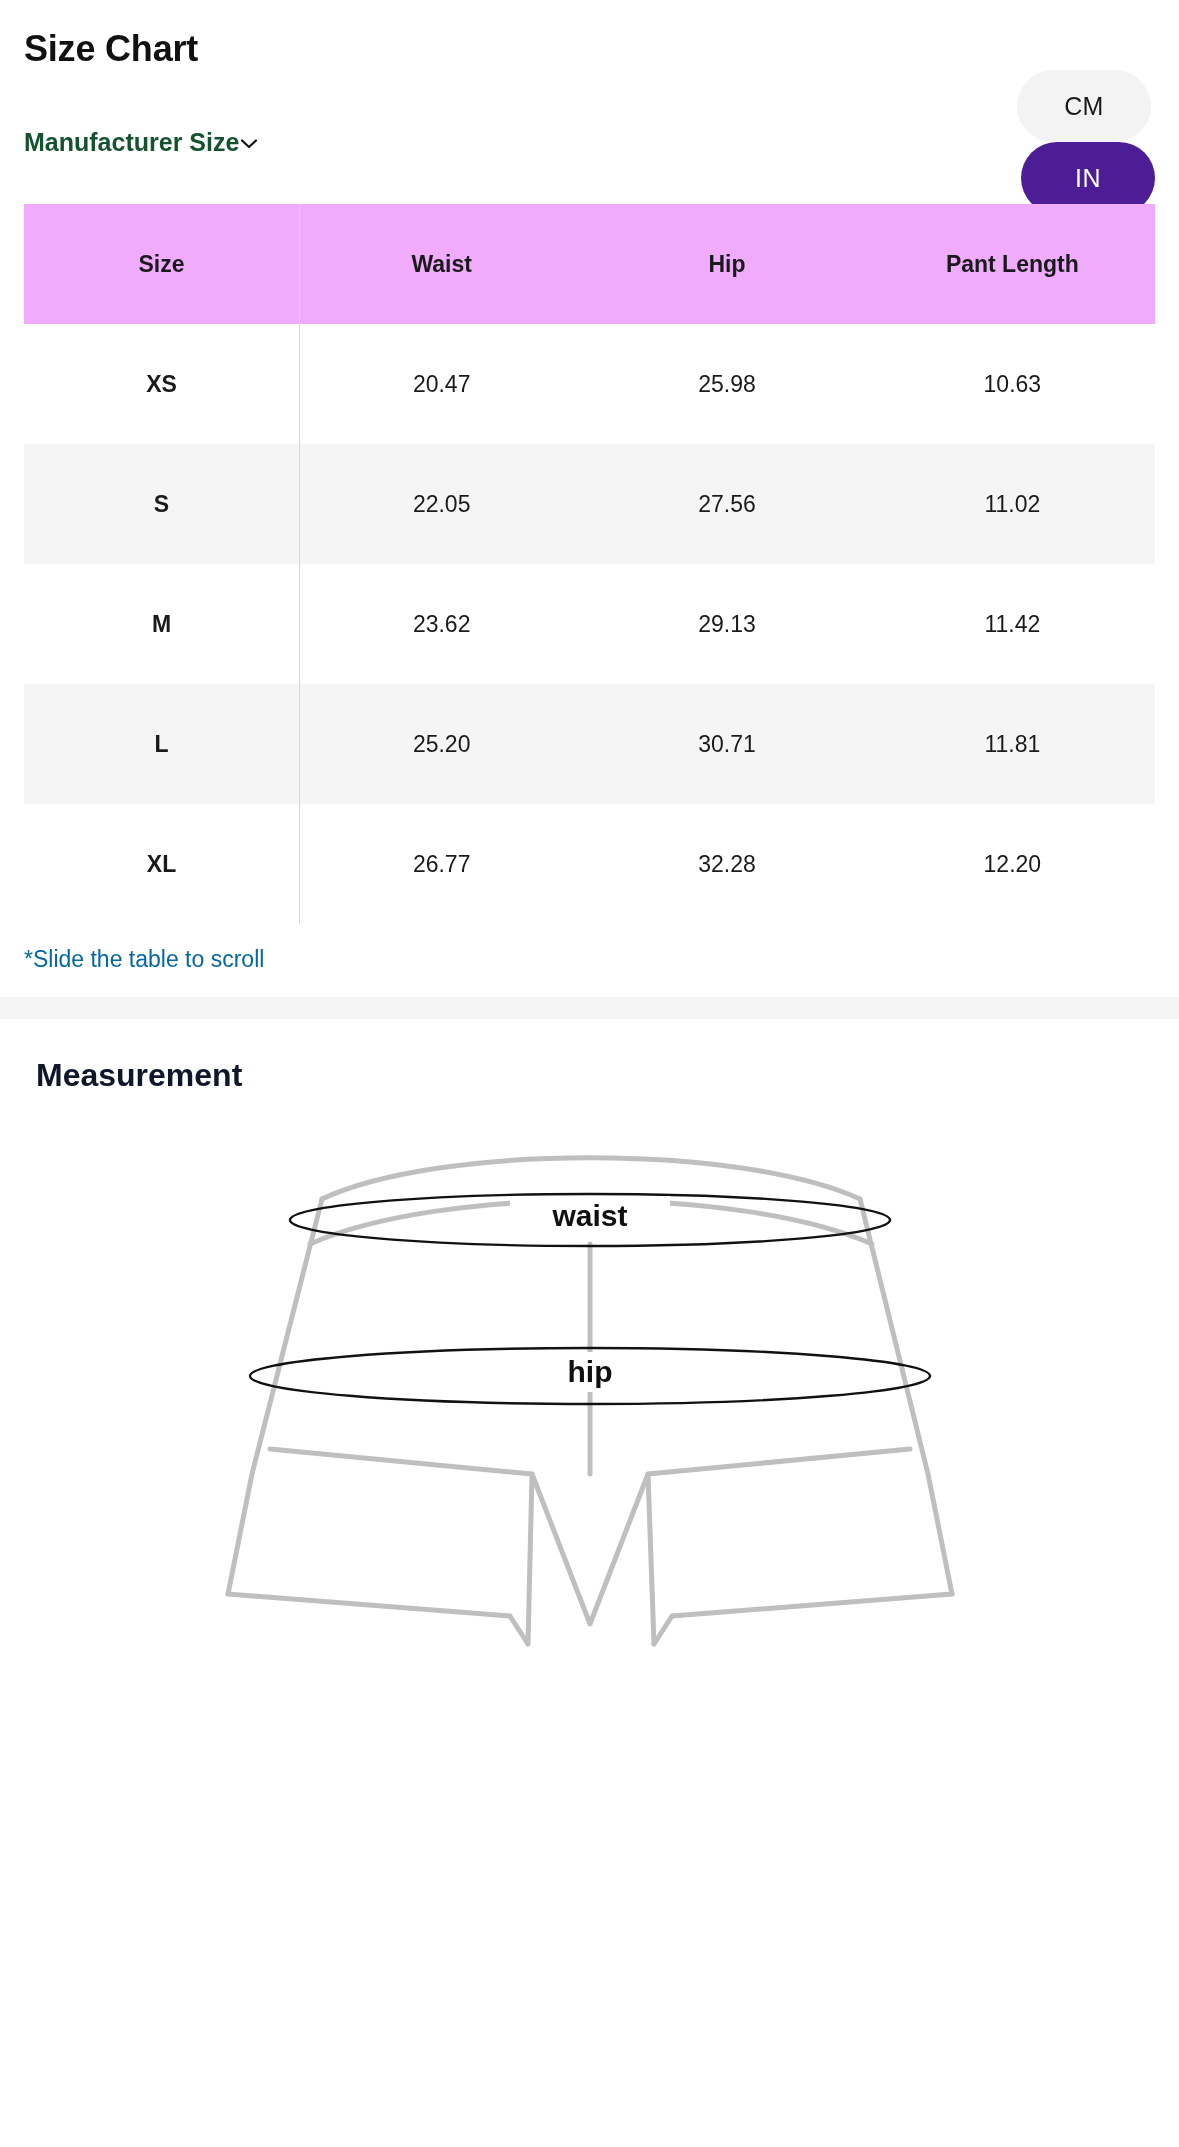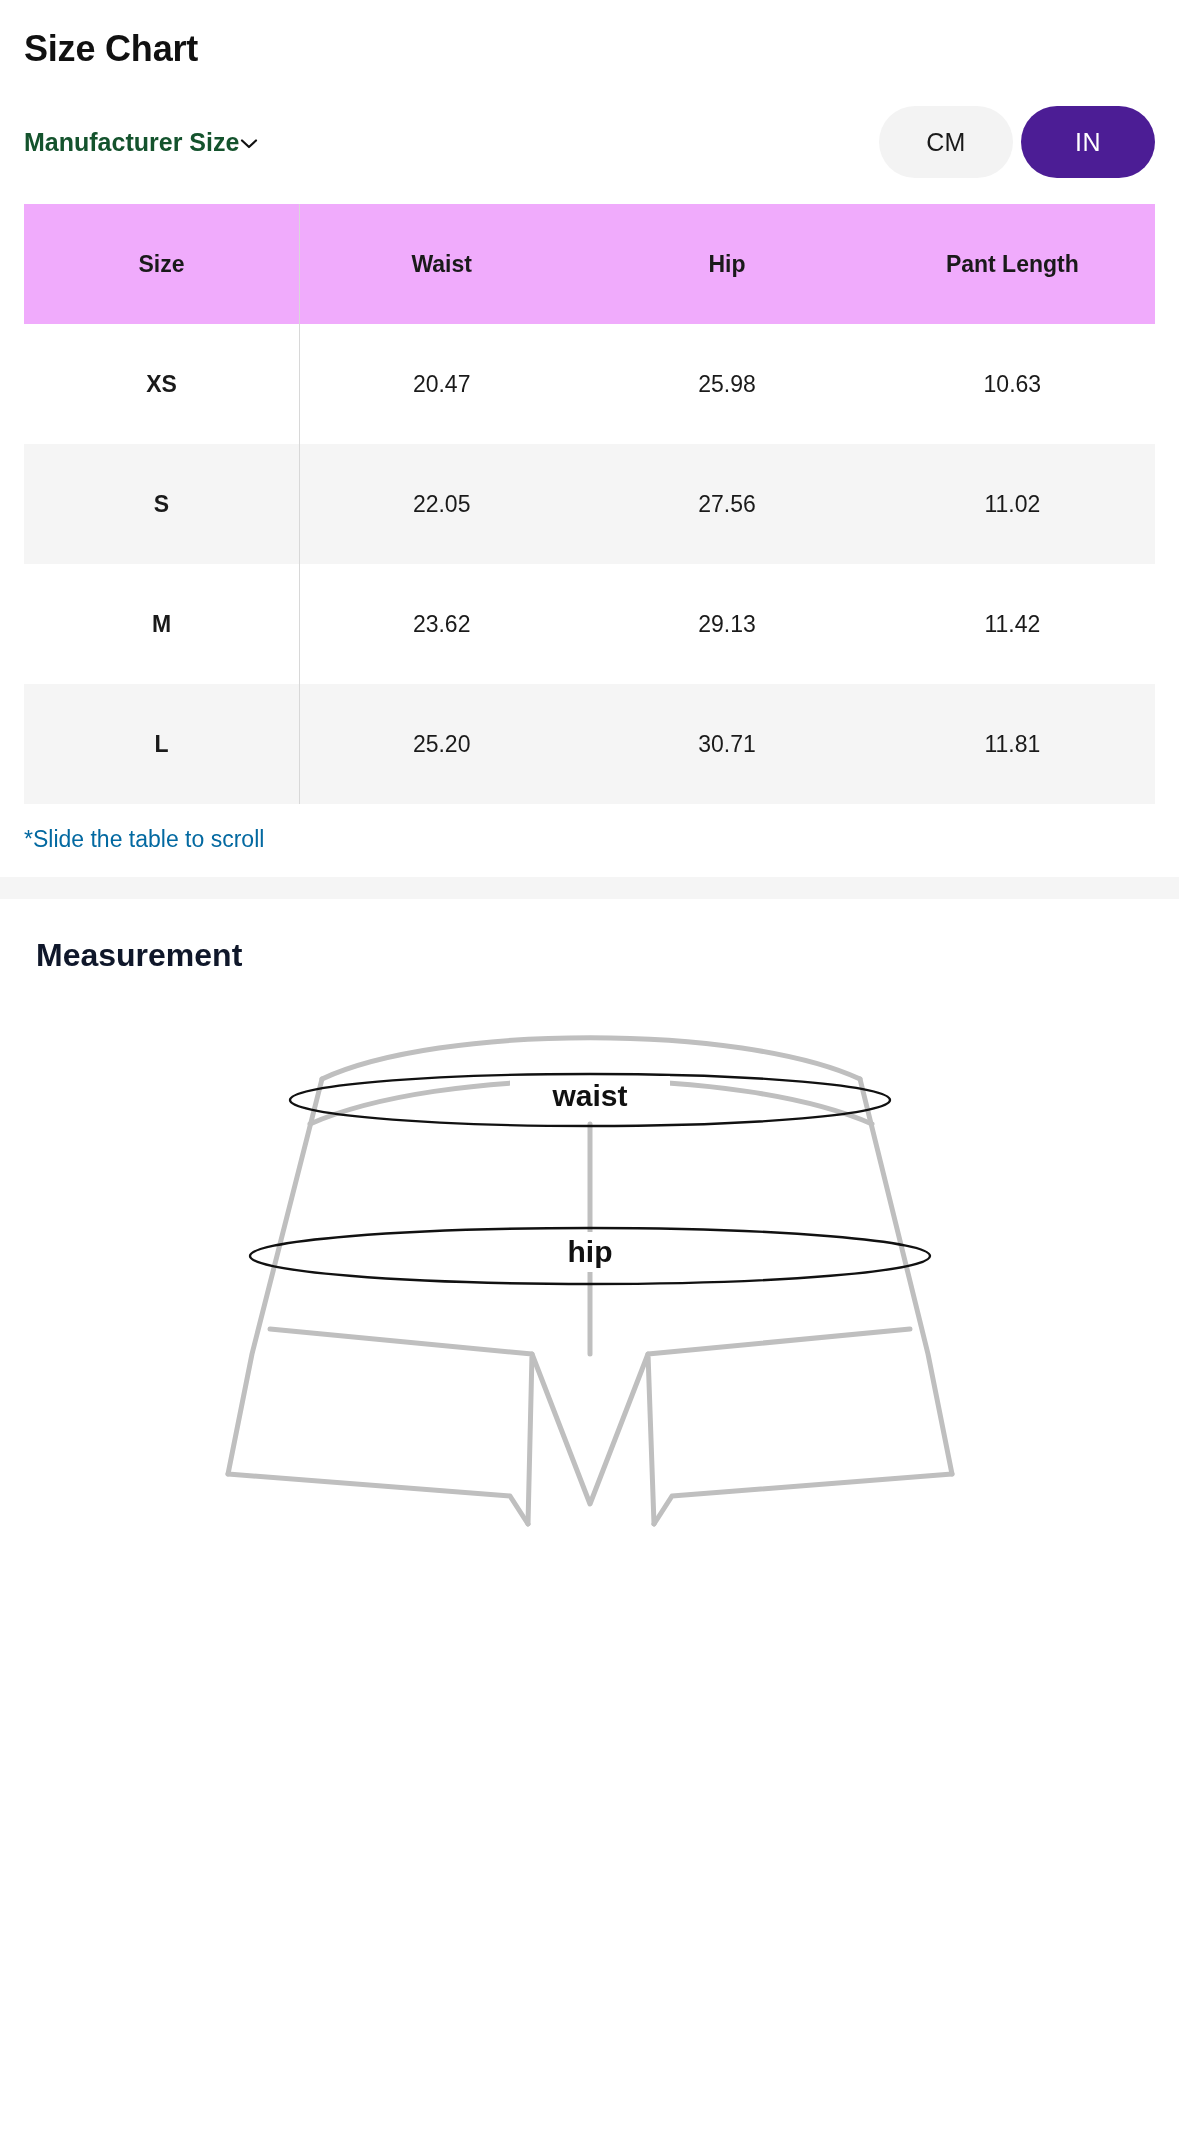--- a/index.html
+++ b/index.html
@@ -52,20 +52,21 @@
     height: 20px;
     position: relative;
     top: 2px;
   }
   .chevron-down svg { display: block; }
 
   .unit-toggle {
     display: flex;
     align-items: center;
     gap: 0px;
+    flex-direction: column;
   }
   .unit-btn {
     min-width: 134px;
     height: 72px;
     border-radius: 40px;
     border: none;
     font-family: "Liberation Sans", sans-serif;
     font-size: 25px;
     display: flex;
     align-items: center;
@@ -224,20 +225,26 @@
           <td>23.62</td>
           <td>29.13</td>
           <td>11.42</td>
         </tr>
         <tr class="even-row">
           <td class="size-cell">L</td>
           <td>25.20</td>
           <td>30.71</td>
           <td>11.81</td>
         </tr>
+        <tr class="odd-row">
+          <td class="size-cell">XL</td>
+          <td>26.77</td>
+          <td>32.28</td>
+          <td>12.20</td>
+        </tr>
       </tbody>
     </table>
   </div>
 
   <p class="scroll-note">*Slide the table to scroll</p>
 </section>
 
 <div class="section-gap"></div>
 
 <section class="measurement-section">

